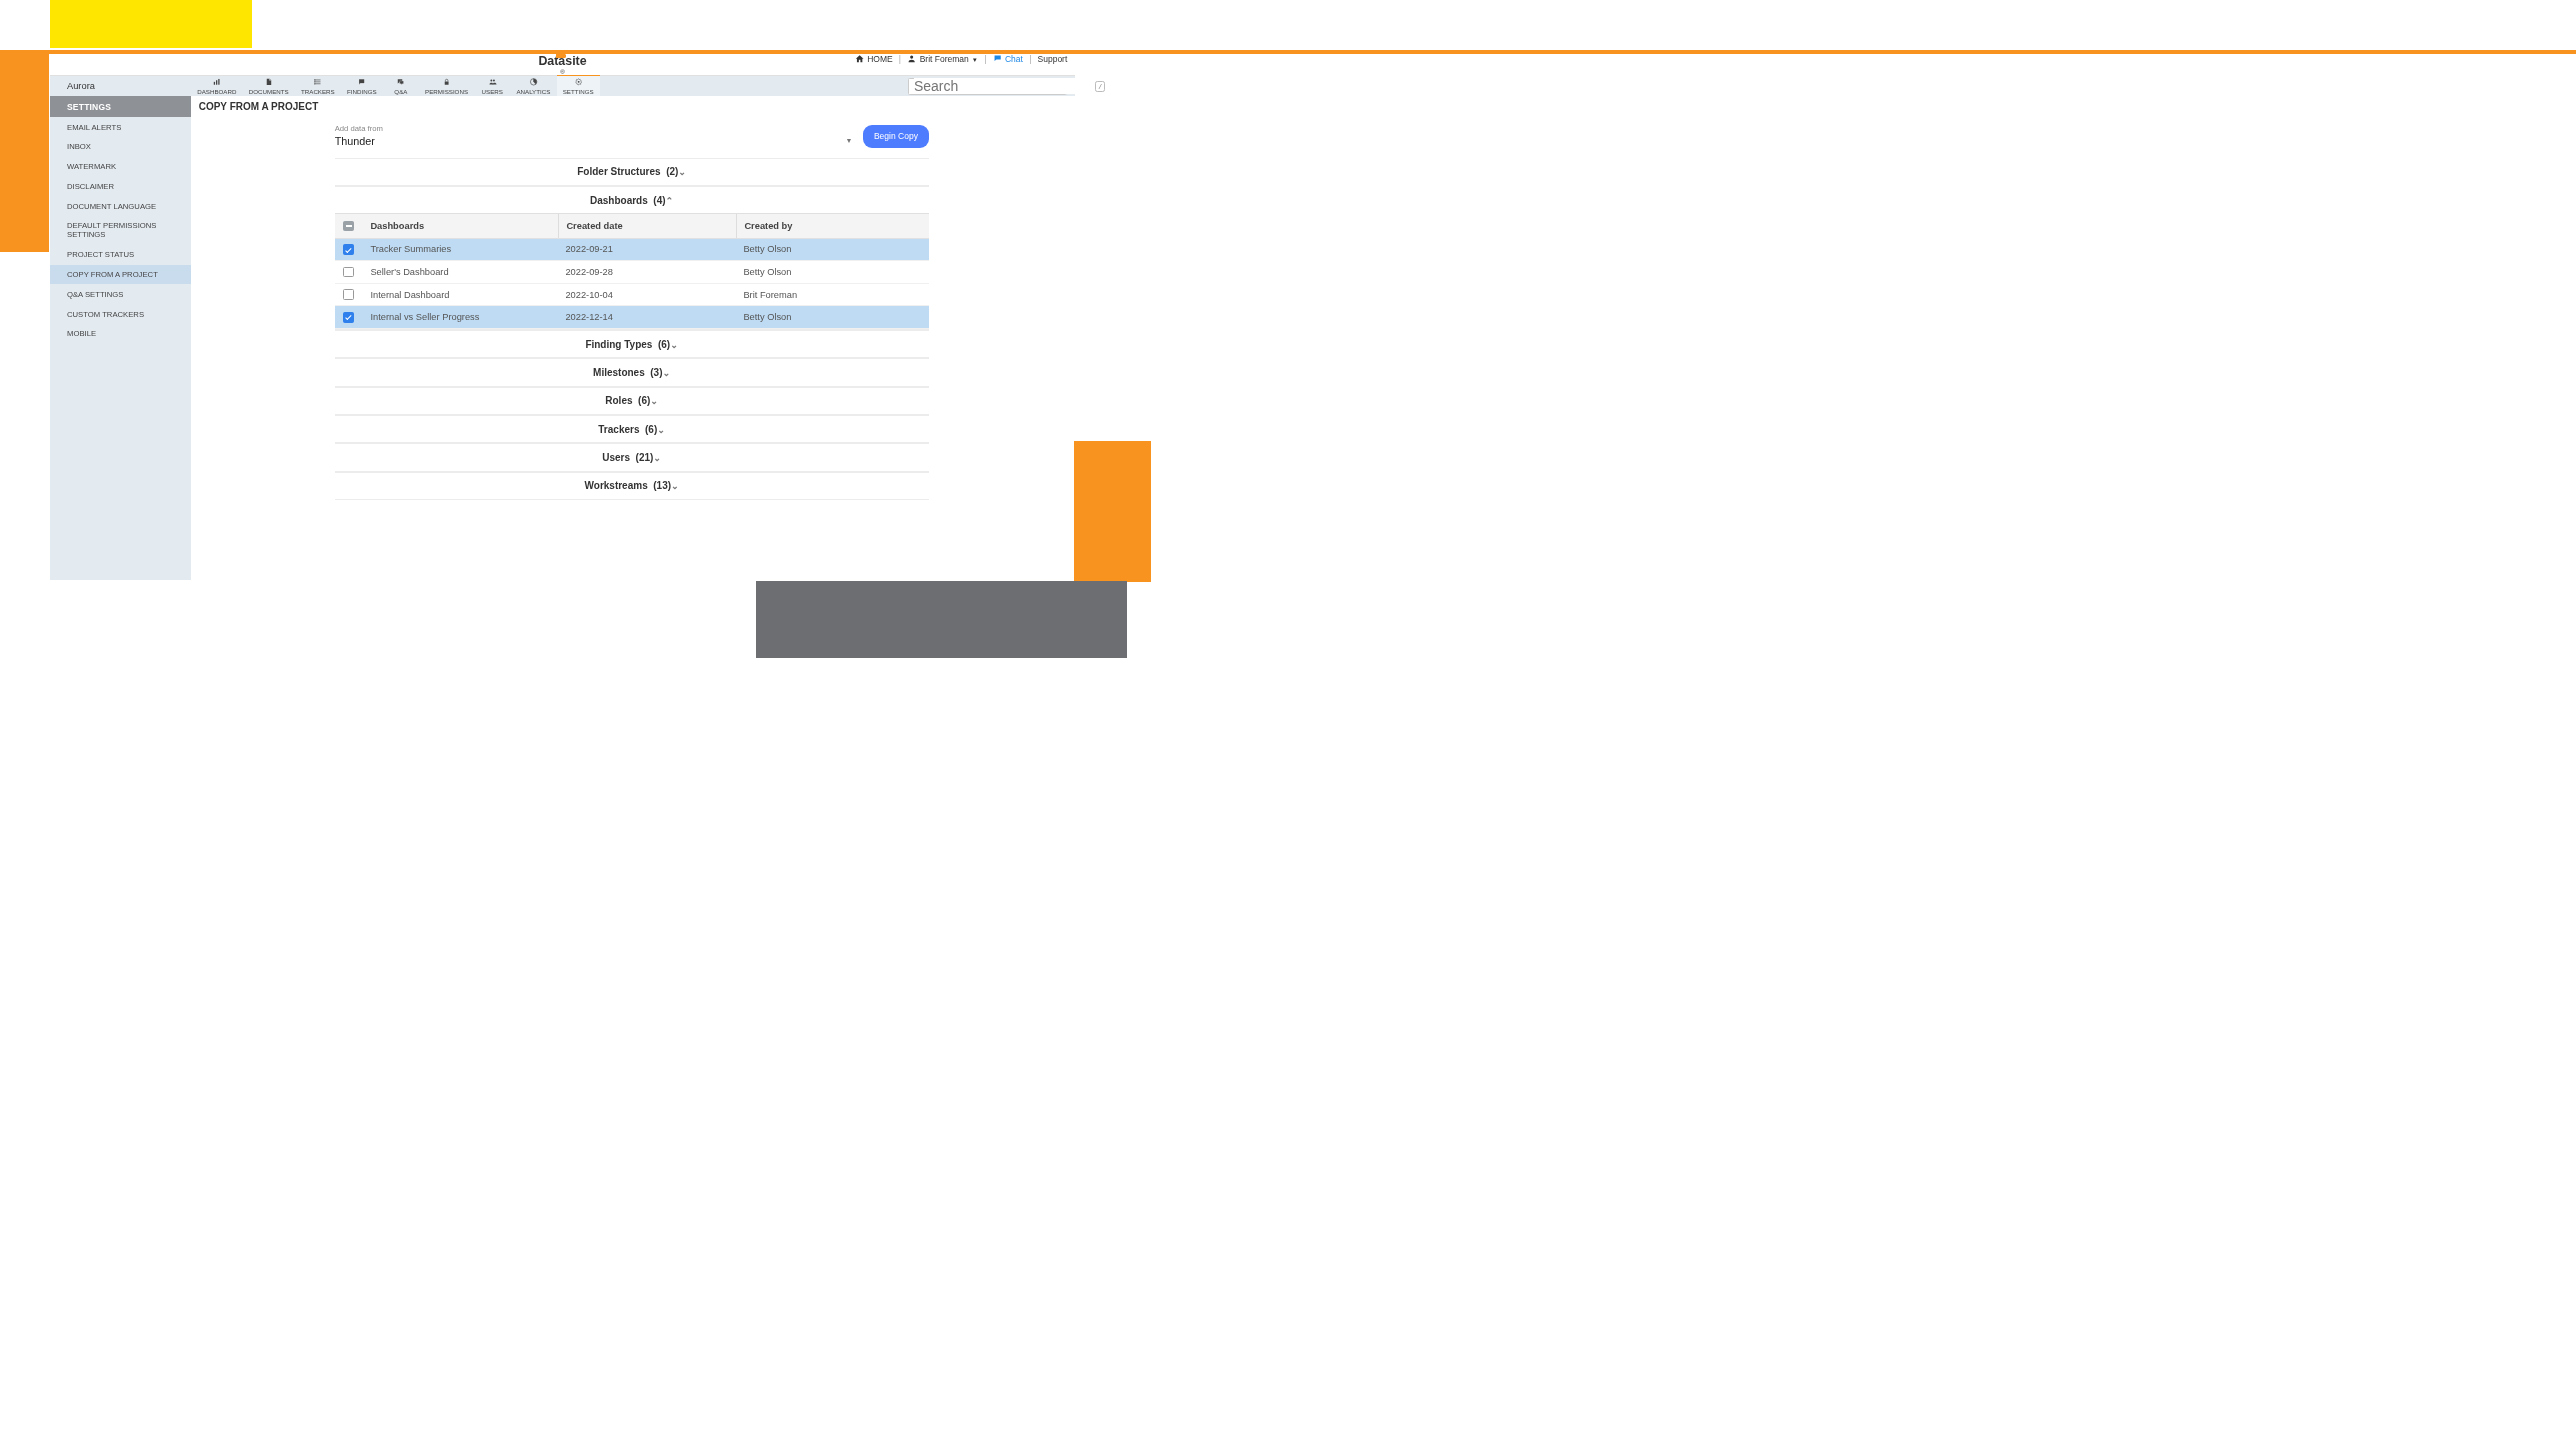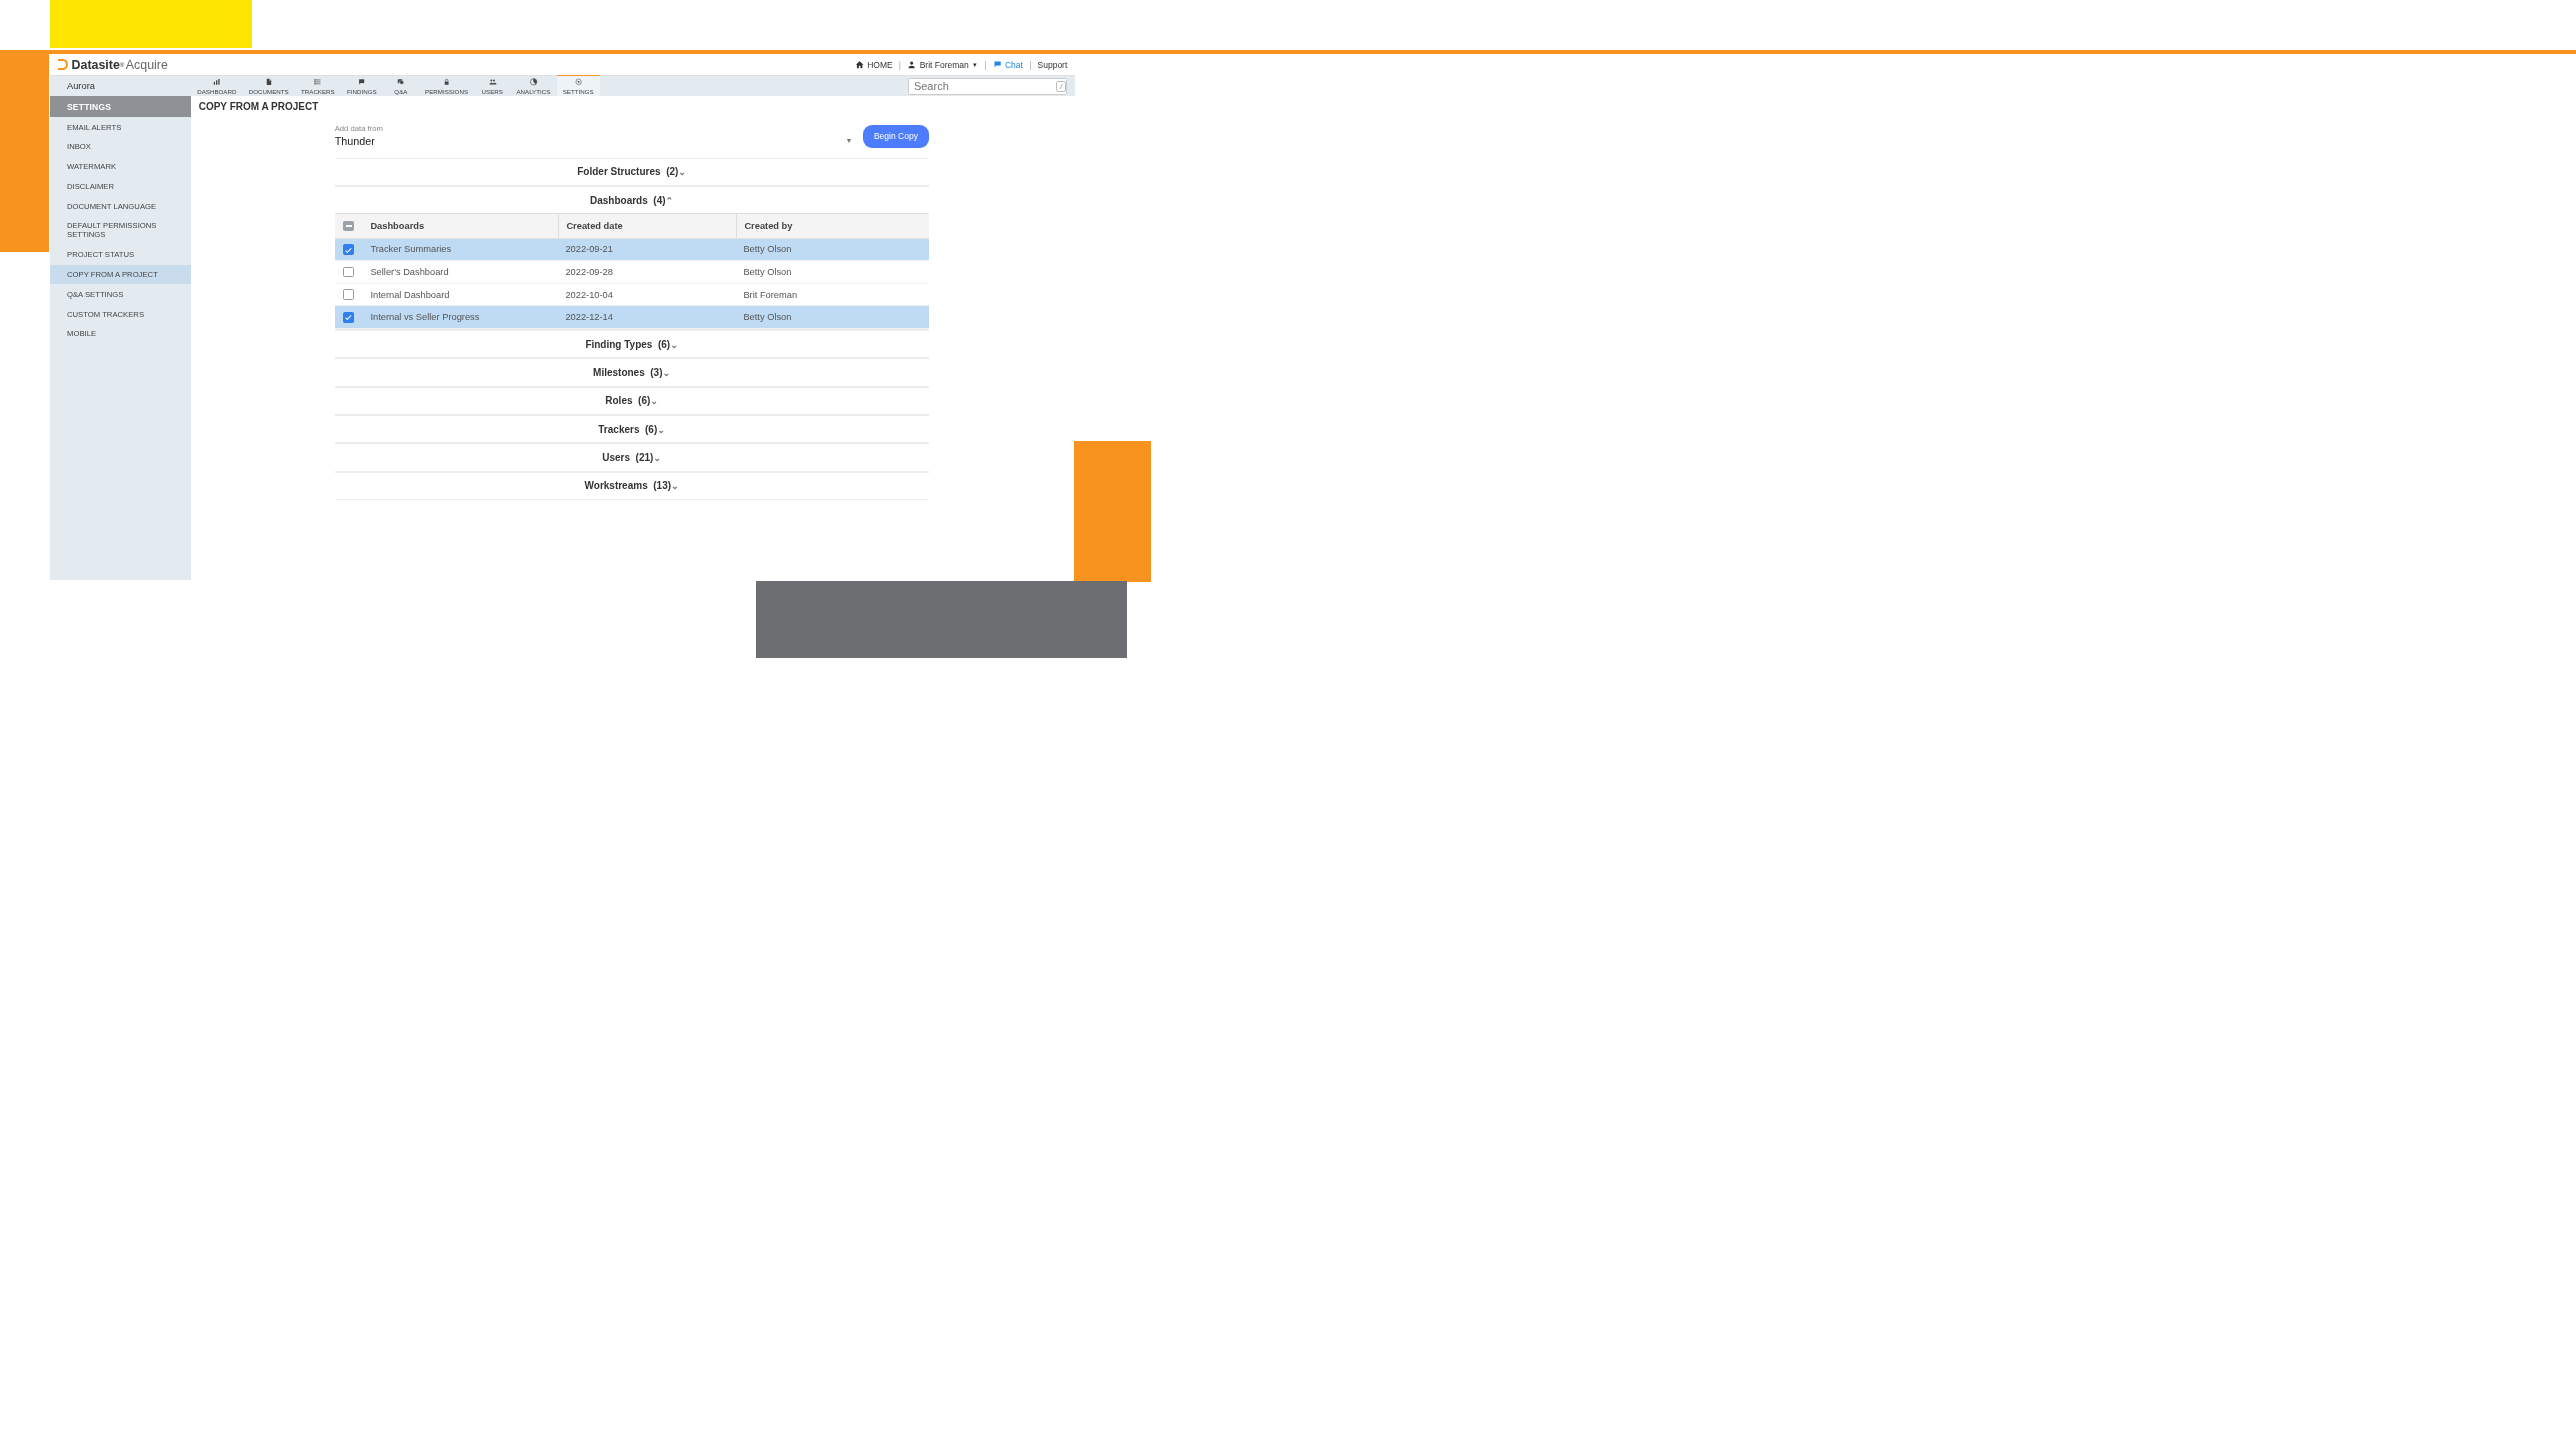--- a/index.html
+++ b/index.html
@@ -10,42 +10,42 @@
   .deco-yellow { position: absolute; left: 50px; top: 0; width: 202px; height: 48px; background: #ffe600; z-index: 1; }
   .deco-orange-top { position: absolute; left: 0; top: 50px; width: 100%; height: 3.9px; background: #f7931e; z-index: 1; }
   .deco-orange-left { position: absolute; left: 0; top: 50px; width: 49px; height: 202px; background: #f7931e; z-index: 1; }
   .deco-orange-mid { position: absolute; left: 1074px; top: 441px; width: 77px; height: 141px; background: #f7931e; z-index: 3; }
   .deco-gray { position: absolute; left: 756px; top: 581px; width: 371px; height: 77px; background: #6d6e71; z-index: 3; }
 
   
   .app { position: absolute; left: 50px; top: 54px; width: 1025px; height: 527px; background: #fff; z-index: 2; font-size: 9.3px; color: #333; }
 
   
-  .header-bar { height: 22.4px; border-bottom: 1.5px solid #e0e0e0; display: flex; align-items: center; padding: 0 7.7px; position: relative;}
+  .header-bar { height: 22.4px; border-bottom: 1.5px solid #e0e0e0; display: flex; align-items: center; padding: 0 7.7px; position: relative; flex-direction: column;}
   .logo-d { width: 10.8px; height: 10.8px; position: relative; margin-right: 3.1px;}
   .logo-d::before { content:''; position:absolute; inset:0; border:2.3px solid #f7931e; border-left:none; border-radius:0 5.4px 5.4px 0;}
   .logo-text { font-weight: bold; font-size: 12.4px; color: #333; }
   .logo-sub  { font-size: 12.4px; color: #666; margin-left:1.5px;}
   .header-right { position:absolute; right:7.7px; display:flex; align-items:center; gap:6.2px; font-size:8.5px;}
   .header-right .sep { color:#aaa;}
   .home-item { display:flex; align-items:center; gap:3.1px; cursor:pointer;}
   .user-item { display:flex; align-items:center; gap:3.1px; cursor:pointer;}
   .chat-item { display:flex; align-items:center; gap:3.1px; color:#1e88e5; cursor:pointer;}
   .support-item { cursor:pointer;}
 
   
   .nav-row { height: 20px; background: #e3eaf0; display:flex; align-items:stretch; position:relative;}
   .project-name { width: 141px; padding-left: 17px; display:flex; align-items:center; font-size: 9.3px; color:#333;}
   .tabs { display:flex; align-items:stretch;}
   .tab { display:flex; flex-direction:column; align-items:center; justify-content:center; padding:0 6.2px; min-width:36px; cursor:pointer; font-size:6.2px; color:#444; gap:0.8px; position:relative;}
   .tab.active::before { content:''; position:absolute; top:-1.5px; left:0; right:0; height:1.5px; background:#f7931e;}
   .tab.active { background:#eef3f7;}
   .tab svg { width:9.3px; height:7.7px;}
   .search-wrap { position:absolute; right:7.7px; top:1.5px; width:159px; height:17px; background:#fff; border:0.8px solid #ccc; border-radius:1.5px; display:flex; align-items:center; padding:0 4.6px;}
-  .search-wrap input { flex:1; border:none; outline:none; font-size:11px;}
+  .search-wrap input { flex:1; border:none; outline:none; font-size:14px;}
   .search-wrap .kbd { border:0.8px solid #bbb; border-radius:2.3px; font-size:7.7px; padding:0 3.1px; color:#888; font-style:italic;}
 
   
   .body { display:flex; height:calc(100% - 43px);}
   .sidebar { width:141px; background:#e3eaf0; display:flex; flex-direction:column;}
   .sidebar .sb-title { background:#8e9196; color:#fff; padding:5.4px 17px; font-size:8.5px; font-weight:bold; letter-spacing:0.2px;}
   .sidebar .sb-item { padding:5.4px 17px; font-size:7.7px; color:#444; cursor:pointer;}
   .sidebar .sb-item.active { background:#c9dced;}
 
   .content { flex:1; padding:0 0 15.5px 7.7px; overflow:auto;}

